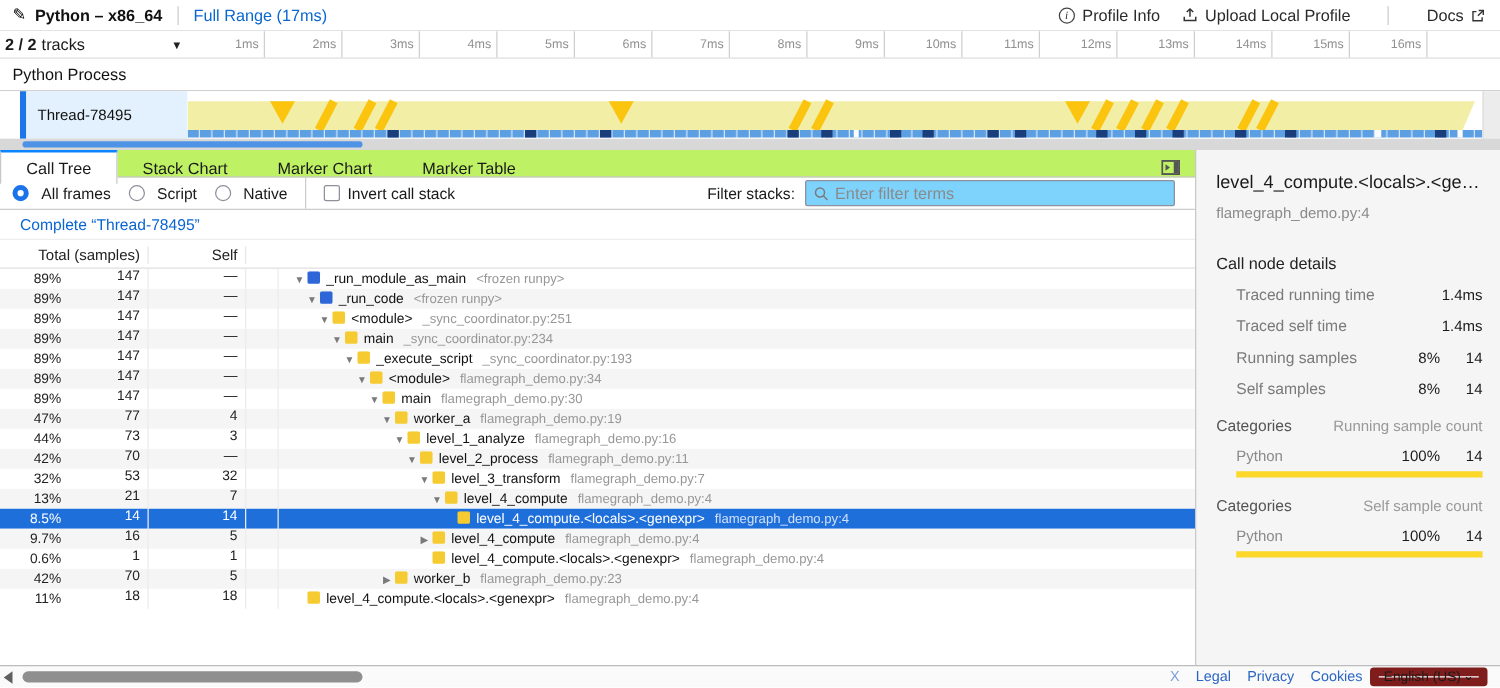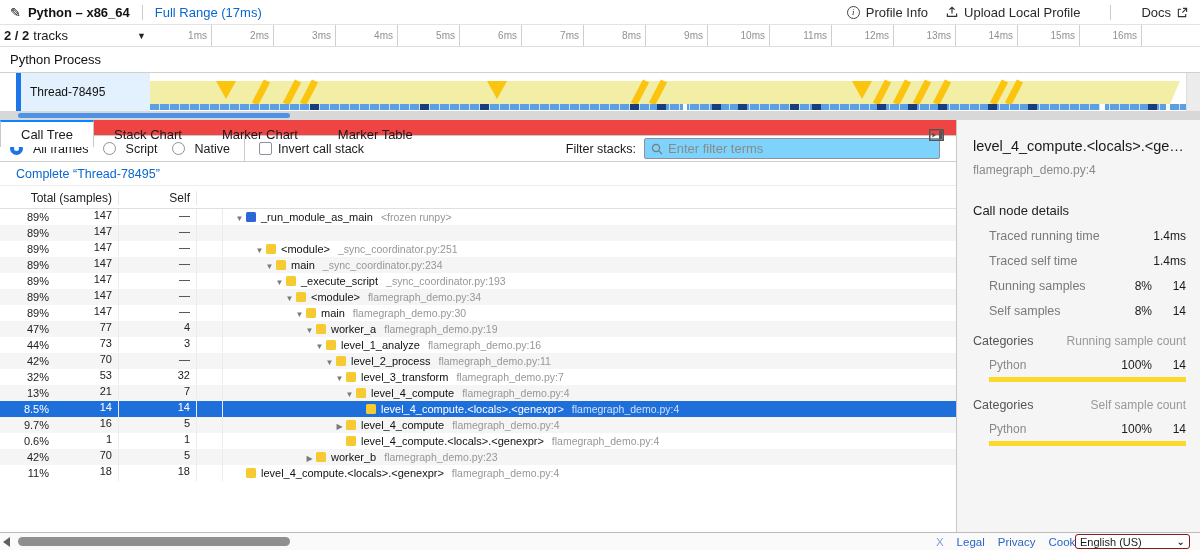--- a/index.html
+++ b/index.html
@@ -39,21 +39,21 @@
   .thread-accent { width:5px; background:#1c76e8; }
   .thread-label { width:129px; background:#e2f1fd; display:flex; align-items:center; padding-left:9px; font-size:12px; color:#111; }
   .track-canvas { flex:1; position:relative; background:#fff; }
   .track-canvas svg { display:block; }
   .track-vscroll { position:absolute; top:0; right:0; width:14px; height:64px; background:#ececec; border-left:1px solid #ddd; }
   .tl-scroll { height:9px; background:#d8d8d8; position:relative; }
   .tl-thumb { position:absolute; left:18px; top:2px; width:272px; height:5px; border-radius:3px; background:#4f93e6; }
 
   
   .main-left { position:absolute; top:120px; left:0; width:956px; bottom:18px; background:#fff; }
-  .tabbar { position:relative; height:16px; border-bottom:1px solid #c8c8c8; display:flex; background:#ef4444; }
+  .tabbar { position:relative; height:22px; border-bottom:1px solid #c8c8c8; display:flex; background:#bef264; }
   .tab { padding:0 20px; display:flex; align-items:center; font-size:13px; color:#1a1a1a; cursor:pointer;
          border-top:2px solid transparent; height:26px; }
   .tab.selected { border-top:2px solid #0a84ff; border-left:1px solid #c8c8c8; border-right:1px solid #c8c8c8;
                   background:#fff; height:27px; margin-bottom:-1px; }
   .panel-toggle { position:absolute; right:12px; top:7px; cursor:pointer; }
 
   
   .controls { height:26px; border-bottom:1px solid #ccc; display:flex; align-items:center; padding:0 10px; font-size:12.5px; }
   .radio-group { display:flex; align-items:center; gap:14px; }
   .radio-item { display:flex; align-items:center; gap:10px; cursor:pointer;text-align:center; }
@@ -110,21 +110,21 @@
   .sb-cat-bar { height:5px; margin:5px 0 6px 16px; }
 
   
   .footer { position:absolute; left:0; right:0; bottom:0; height:18px; background:#fafafa; border-top:1px solid #bcbcbc; }
   .hscroll-arrow { position:absolute; left:3px; top:4px; width:0; height:0; border-top:5px solid transparent;
                    border-bottom:5px solid transparent; border-right:7px solid #606060; cursor:pointer; }
   .hscroll-thumb { position:absolute; left:18px; top:4px; width:272px; height:9px; border-radius:5px; background:#8f8f8f; cursor:pointer; }
   .footer-links { position:absolute; right:110px; top:0; height:17px; display:flex; align-items:center; gap:13px; font-size:11.5px; }
   .footer-links .flink { color:#2b66c4; cursor:pointer; }
   .footer-links .flink.dim { color:#7e9fd6; }
-  .lang-select { position:absolute; right:10px; top:1px; width:115px; height:15px; border:1px solid #7f1d1d; border-radius:3px;
+  .lang-select { position:absolute; right:10px; top:1px; width:94px; height:15px; border:7px solid #7f1d1d; border-radius:3px;
                  background:#fff; display:flex; align-items:center; font-size:11px; padding:0 4px; cursor:pointer;margin-left:20px; }
   .lang-select .chev { margin-left:auto; font-size:10px; font-weight:bold; }
 </style>
 </head>
 <body>
 
 <div id="app">
 
   <div class="topbar">
     <span class="pencil">✎</span>
@@ -319,20 +319,21 @@
           <div class="c-total">147</div>
           <div class="c-self">—</div>
           <div class="c-gap"></div>
           <div class="c-tree" style="padding-left: 10px;"><span class="twisty">▼</span><span class="cat-icon" style="background: rgb(46, 102, 216);"></span><span class="fn-name">_run_module_as_main</span><span class="fn-file">&lt;frozen runpy&gt;</span></div>
         </div>
         <div class="row">
           <div class="c-pct">89%</div>
           <div class="c-total">147</div>
           <div class="c-self">—</div>
           <div class="c-gap"></div>
+          <div class="c-tree" style="padding-left: 20px;"><span class="twisty">▼</span><span class="cat-icon" style="background: rgb(46, 102, 216);"></span><span class="fn-name">_run_code</span><span class="fn-file">&lt;frozen runpy&gt;</span></div>
         </div>
         <div class="row">
           <div class="c-pct">89%</div>
           <div class="c-total">147</div>
           <div class="c-self">—</div>
           <div class="c-gap"></div>
           <div class="c-tree" style="padding-left: 30px;"><span class="twisty">▼</span><span class="cat-icon" style="background: rgb(245, 203, 49);"></span><span class="fn-name">&lt;module&gt;</span><span class="fn-file">_sync_coordinator.py:251</span></div>
         </div>
         <div class="row">
           <div class="c-pct">89%</div>

